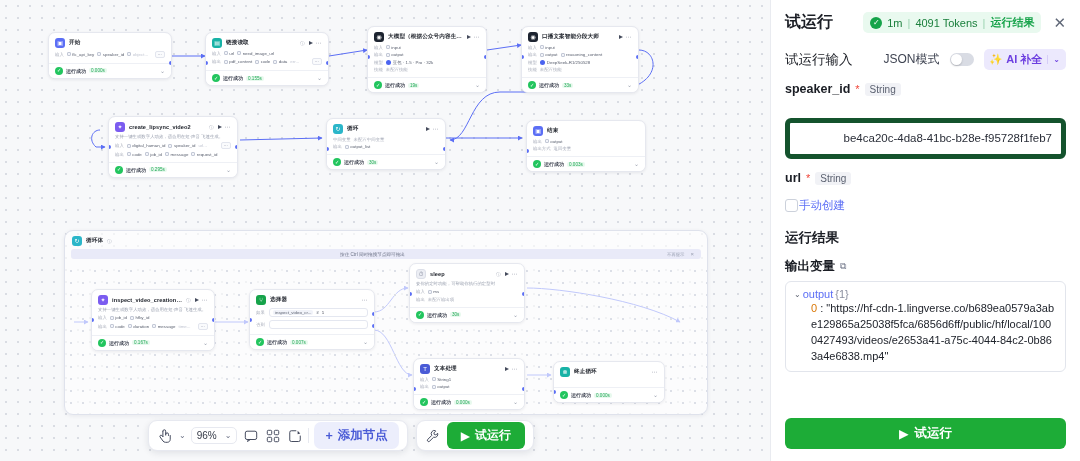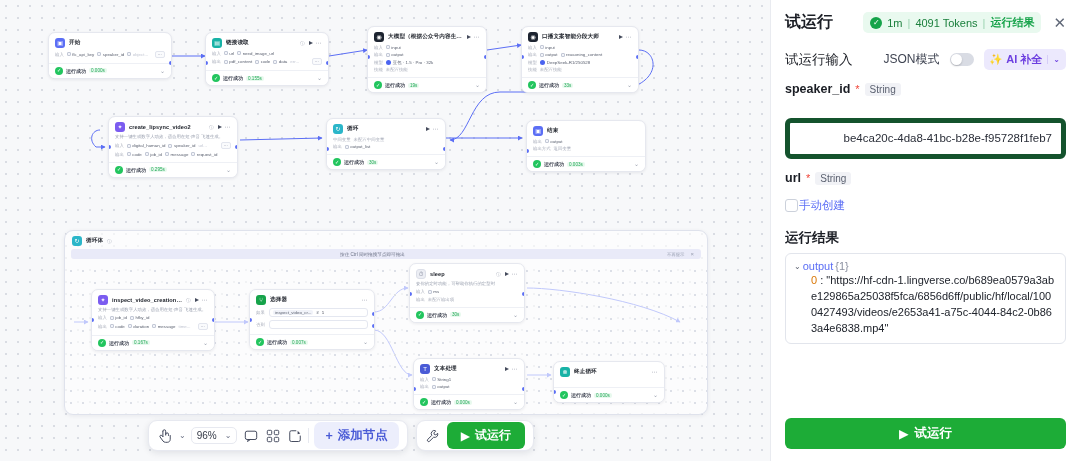--- a/index.html
+++ b/index.html
@@ -825,20 +825,24 @@
         <span class="type-tag">String</span>
       </div>
 
       <div class="save-row">
         <span class="cbox"></span>
         <span class="save-txt save-lnk" style="margin-left:-6px;">手动创建</span>
       </div>
 
       <div class="res-title">运行结果</div>
 
+      <div class="out-row">
+        <span class="out-lab">输出变量</span>
+        <span class="copy-ic">⧉</span>
+      </div>
       <div class="outbox">
         <div class="out-key">
           <span class="out-caret">⌄</span>
           <span>output</span>
           <span class="out-count">{1}</span>
         </div>
         <div class="out-val">
           <span class="out-idx">0</span>
           <span>:</span>
           <span>"https://hf-cdn-1.lingverse.co/b689ea0579a3abe129865a25038f5fca/6856d6ff/public/hf/local/1000427493/videos/e2653a41-a75c-4044-84c2-0b863a4e6838.mp4"</span>

